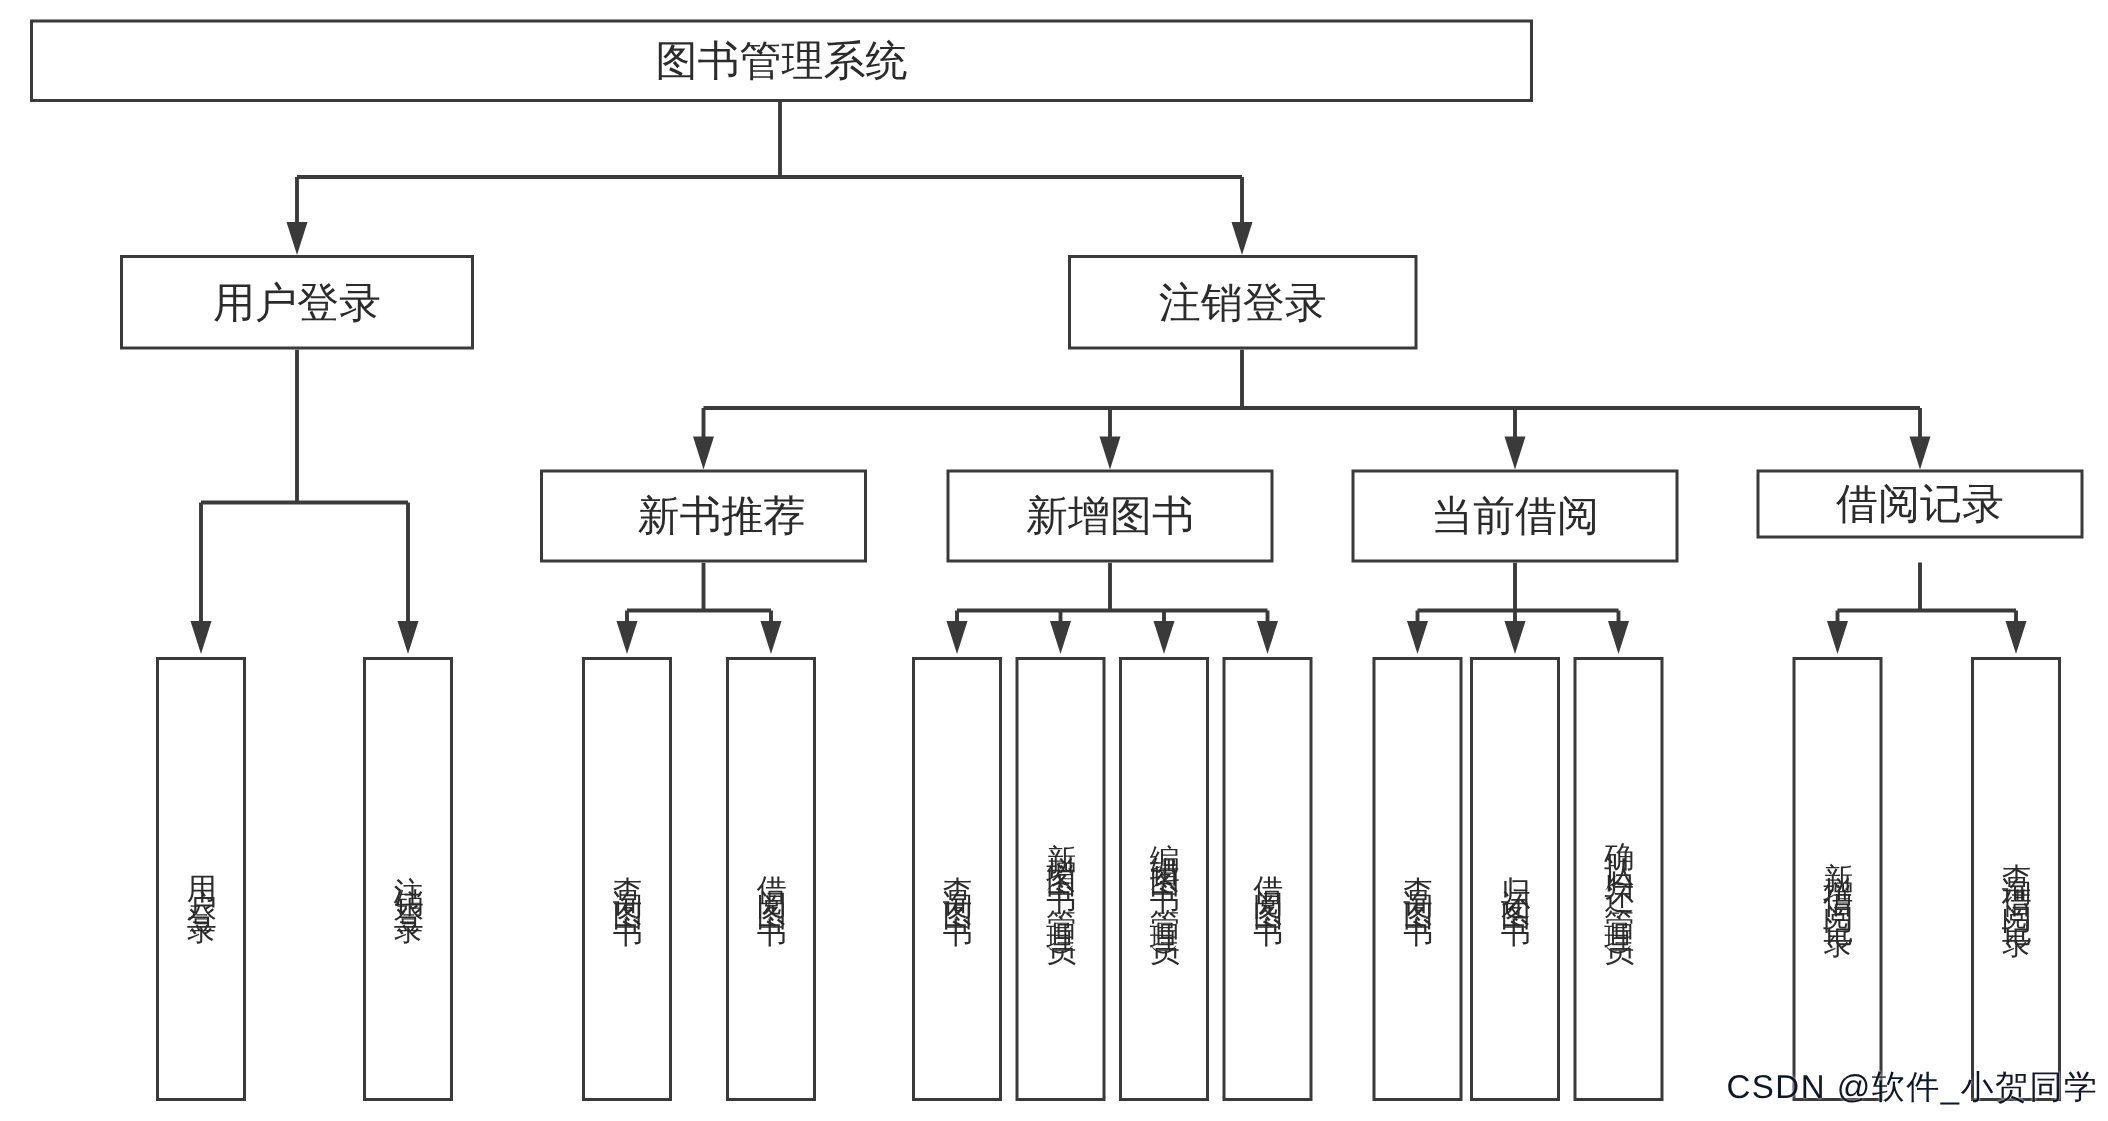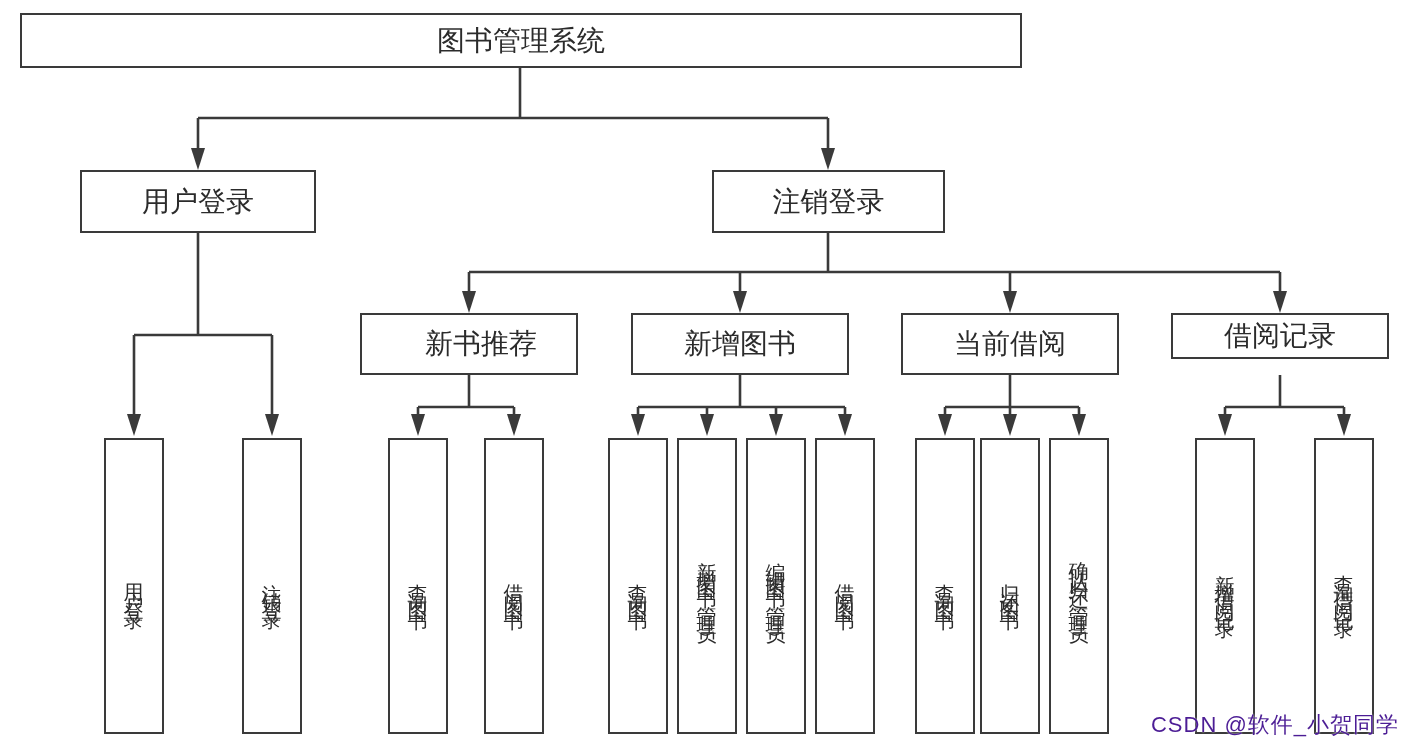--- a/index.html
+++ b/index.html
@@ -14,21 +14,21 @@
     position:absolute;box-sizing:border-box;background:#fff;border:2.6px solid #3a3a3a;
     display:flex;align-items:center;justify-content:center;
     font-size:28px;color:#2b2b2b;z-index:2;white-space:nowrap;
   }
   .vbox{
     writing-mode:vertical-rl;text-orientation:mixed;letter-spacing:9px;
     font-size:20px;line-height:1;white-space:normal;
   }
   .watermark{
     position:absolute;right:6px;bottom:7px;z-index:5;
-    font-size:22px;color:#4c1d95;letter-spacing:1px;
+    font-size:22px;color:#0f172a;letter-spacing:1px;
     text-shadow:0 0 2px #ffffff;
   }
 </style>
 </head>
 <body>
 
 <div class="canvas">
 
   <svg class="connectors" width="1405" height="747">
 

